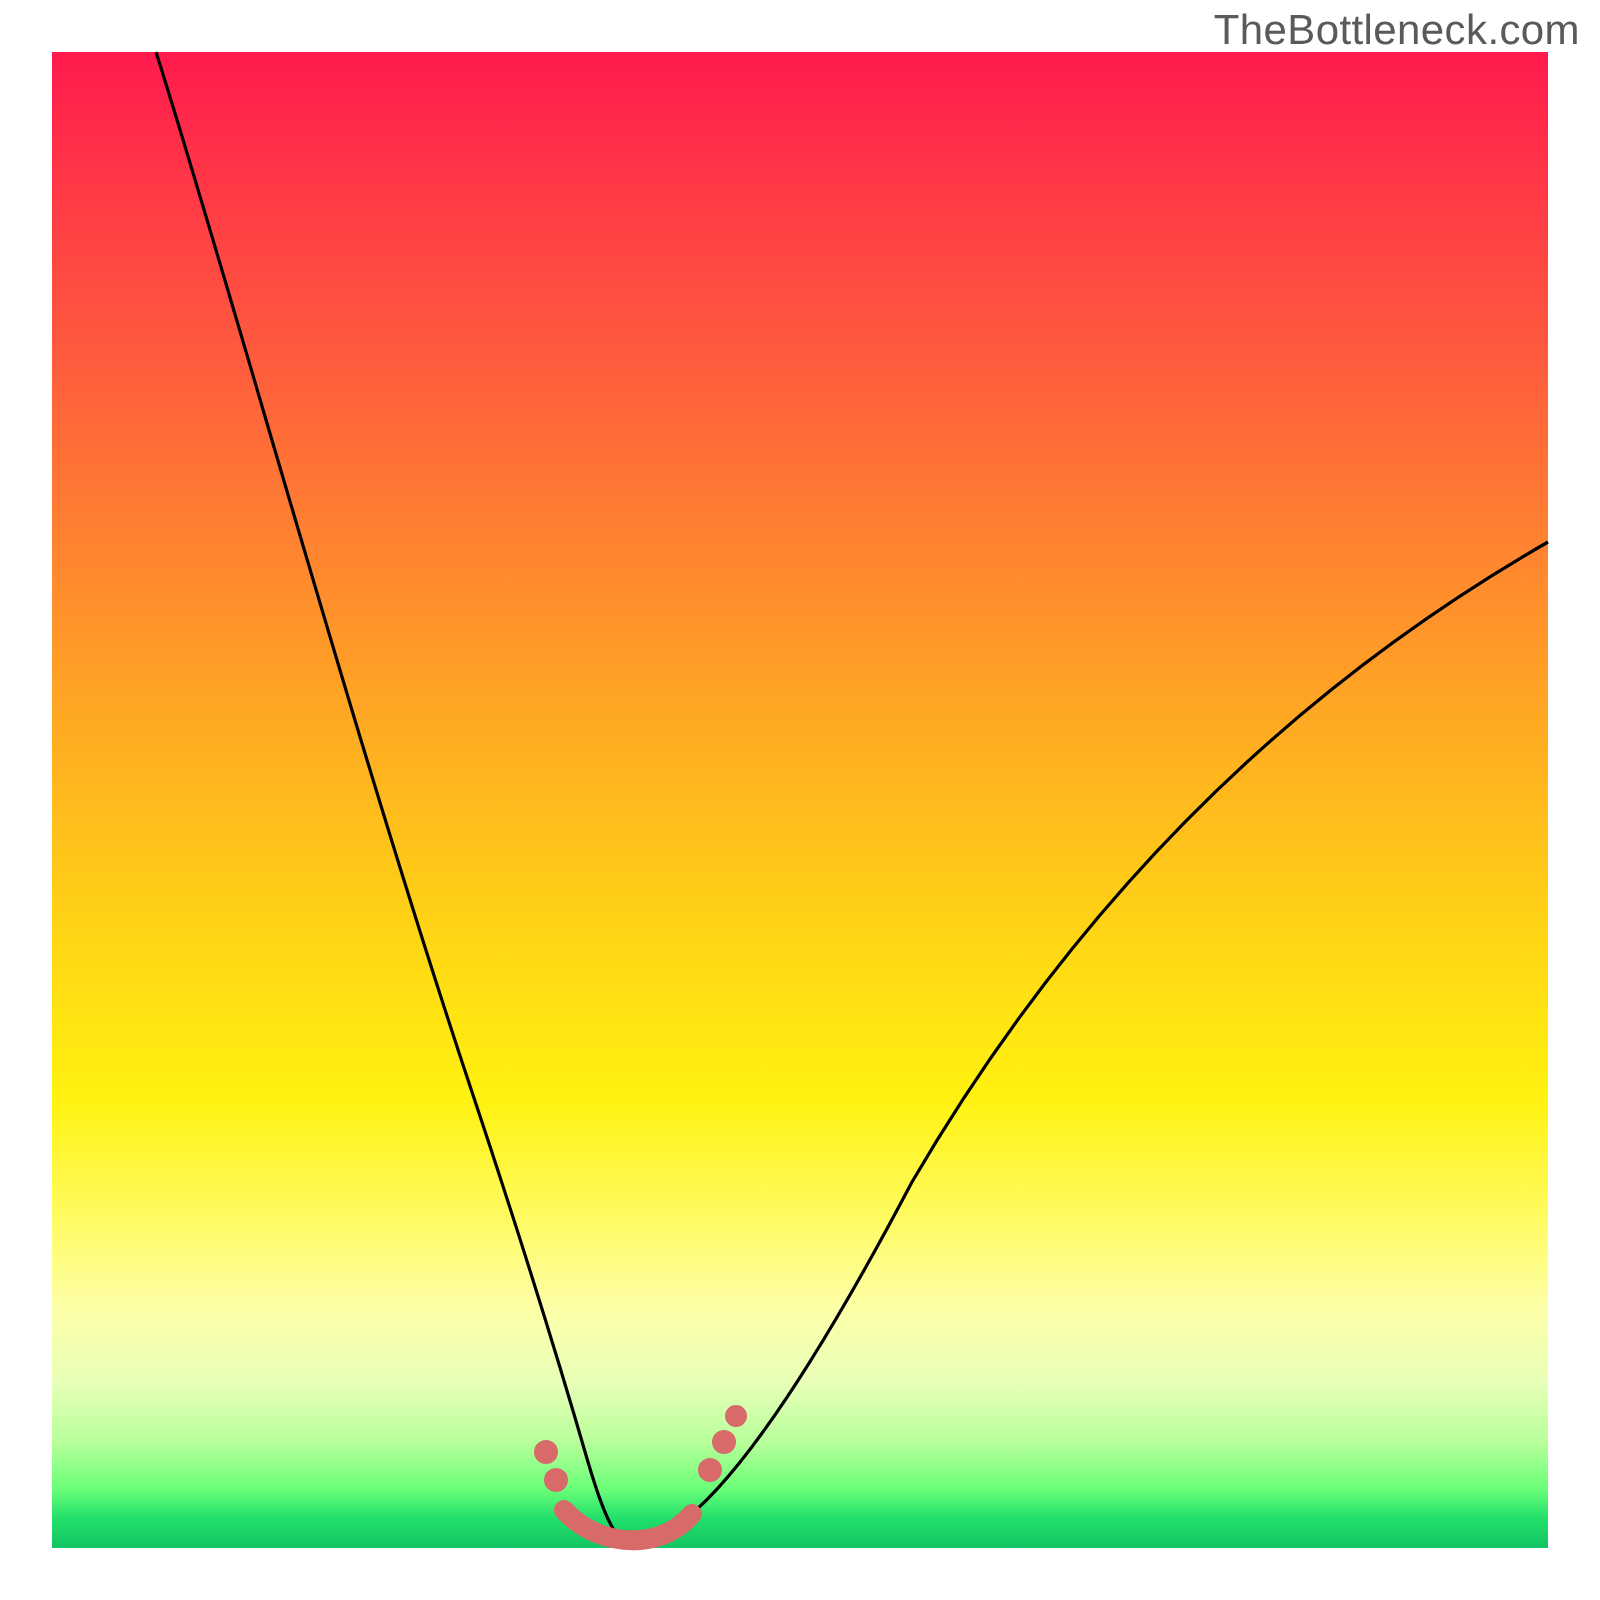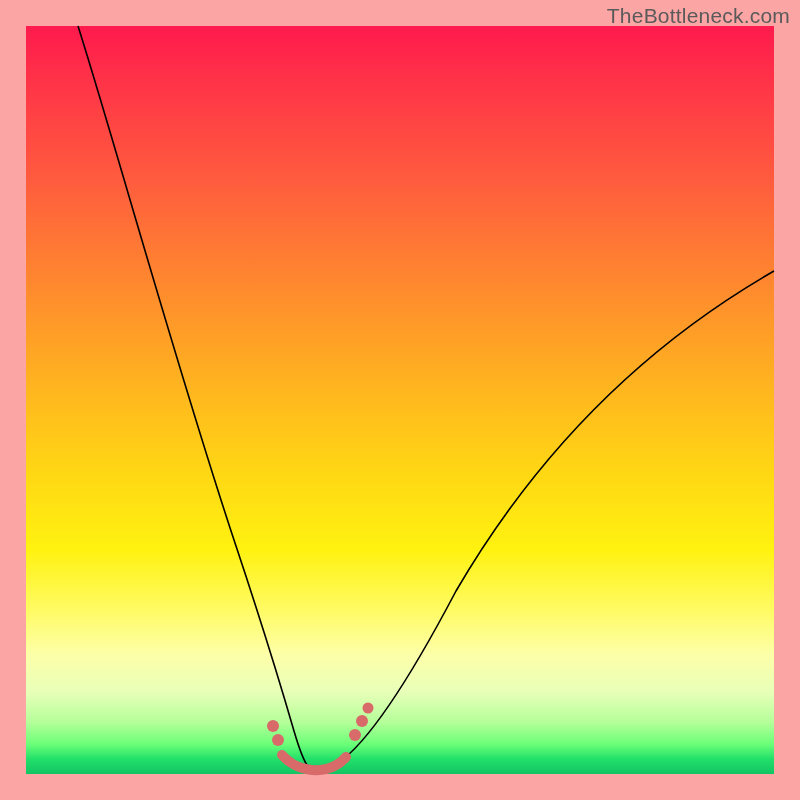--- a/index.html
+++ b/index.html
@@ -7,21 +7,21 @@
     padding: 0;
     width: 800px;
     height: 800px;
     background: #000;
     overflow: hidden;
     font-family: Arial, Helvetica, sans-serif;
   }
   .frame {
     position: absolute;
     inset: 0;
-    background: #fca5a5;
+    background: #ffffff;
   }
   .plot-area {
     position: absolute;
     left: 26px;
     top: 26px;
     width: 748px;
     height: 748px;
     
     background: linear-gradient(
       to bottom,

